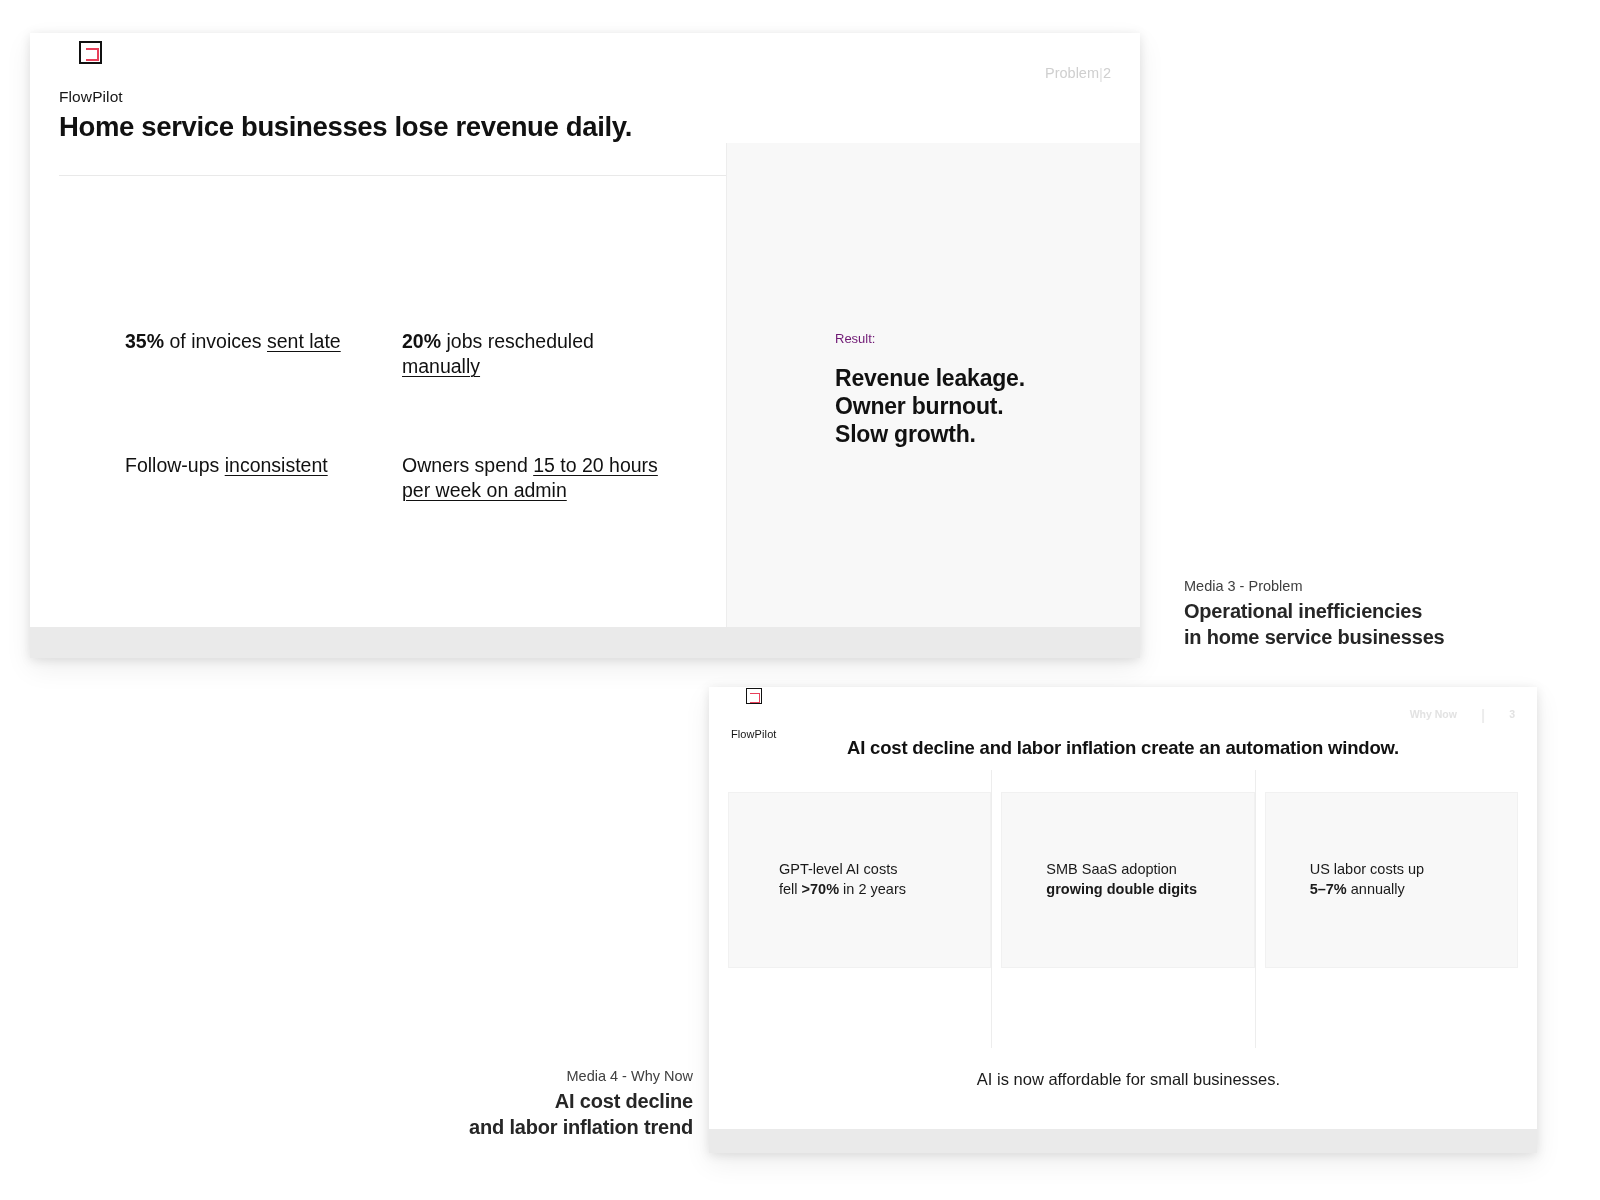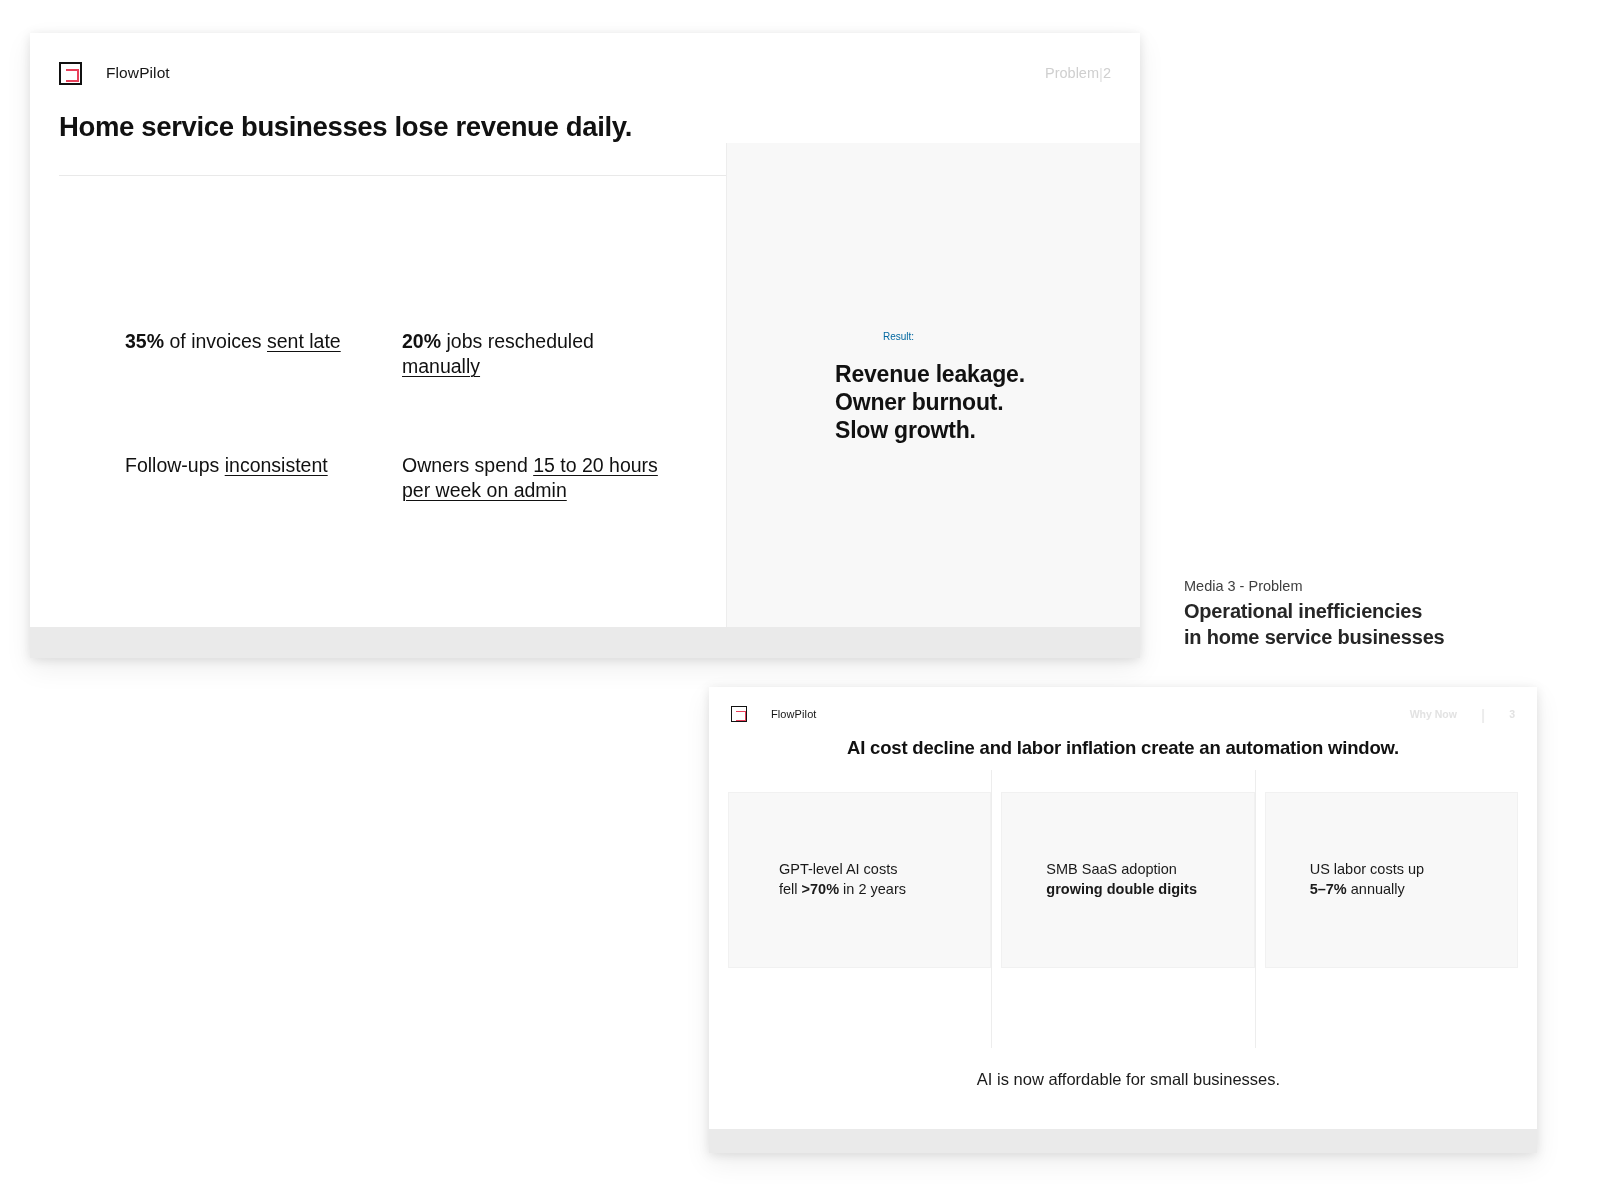--- a/index.html
+++ b/index.html
@@ -52,20 +52,21 @@
     height: 36px;
     display: flex;
     align-items: center;
     justify-content: space-between;
   }
 
   .brand {
     display: flex;
     align-items: center;
     gap: 24px;
+    flex-direction: column;
   }
   .brand-mark {
     position: relative;
     box-sizing: border-box;
     border: 2.3px solid #111111;
     background: #ffffff;
   }
   .brand-mark::after {
     content: "";
     position: absolute;
@@ -156,24 +157,23 @@
     bottom: 31px;
     background: #f8f8f8;
     border-left: 1px solid #ededed;
   }
   .result-block {
     position: absolute;
     left: 108px;
     top: 188px;
   }
   .result-label {
-    font-size: 10px;
-    color: #0369a1;
+    font-size: 13px;
+    color: #701a75;
     margin-bottom: 18px;
-    margin-left: 48px;
   }
   .result-lines {
     font-size: 23px;
     font-weight: 700;
     line-height: 1.22;
     color: #111111;
     letter-spacing: -0.2px;
   }
 
   
@@ -414,14 +414,21 @@
         </div>
       </div>
 
     </div>
 
     <div class="s2-footnote">AI is now affordable for small businesses.</div>
 
     <div class="slide-footer"></div>
   </div>
 
+  <div id="caption2">
+    <div class="caption-kicker">Media 4 - Why Now</div>
+    <div class="caption-title">
+      <div>AI cost decline</div>
+      <div>and labor inflation trend</div>
+    </div>
+  </div>
 
 </div>
 
 </body></html>

